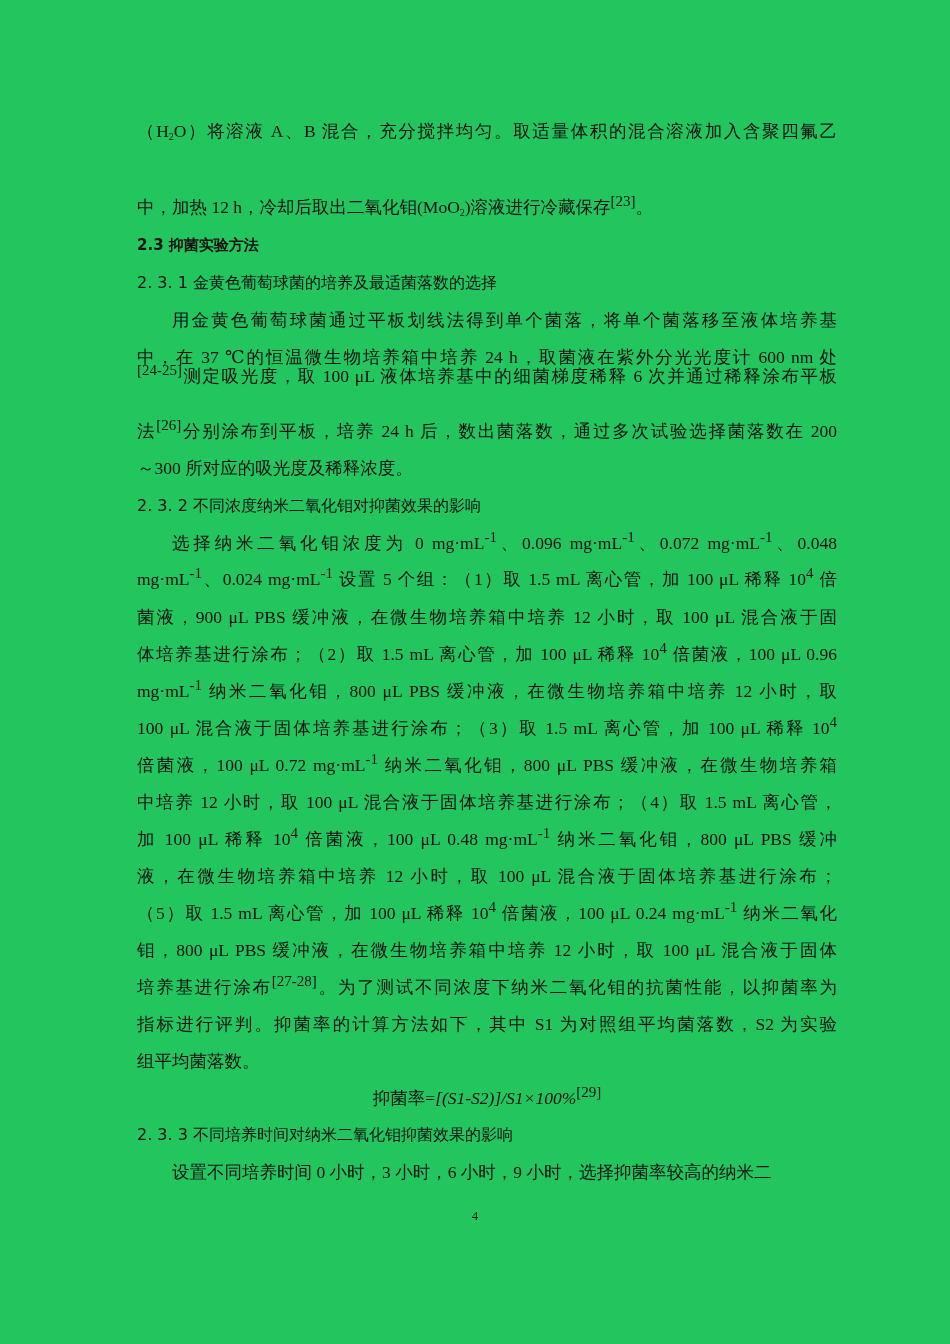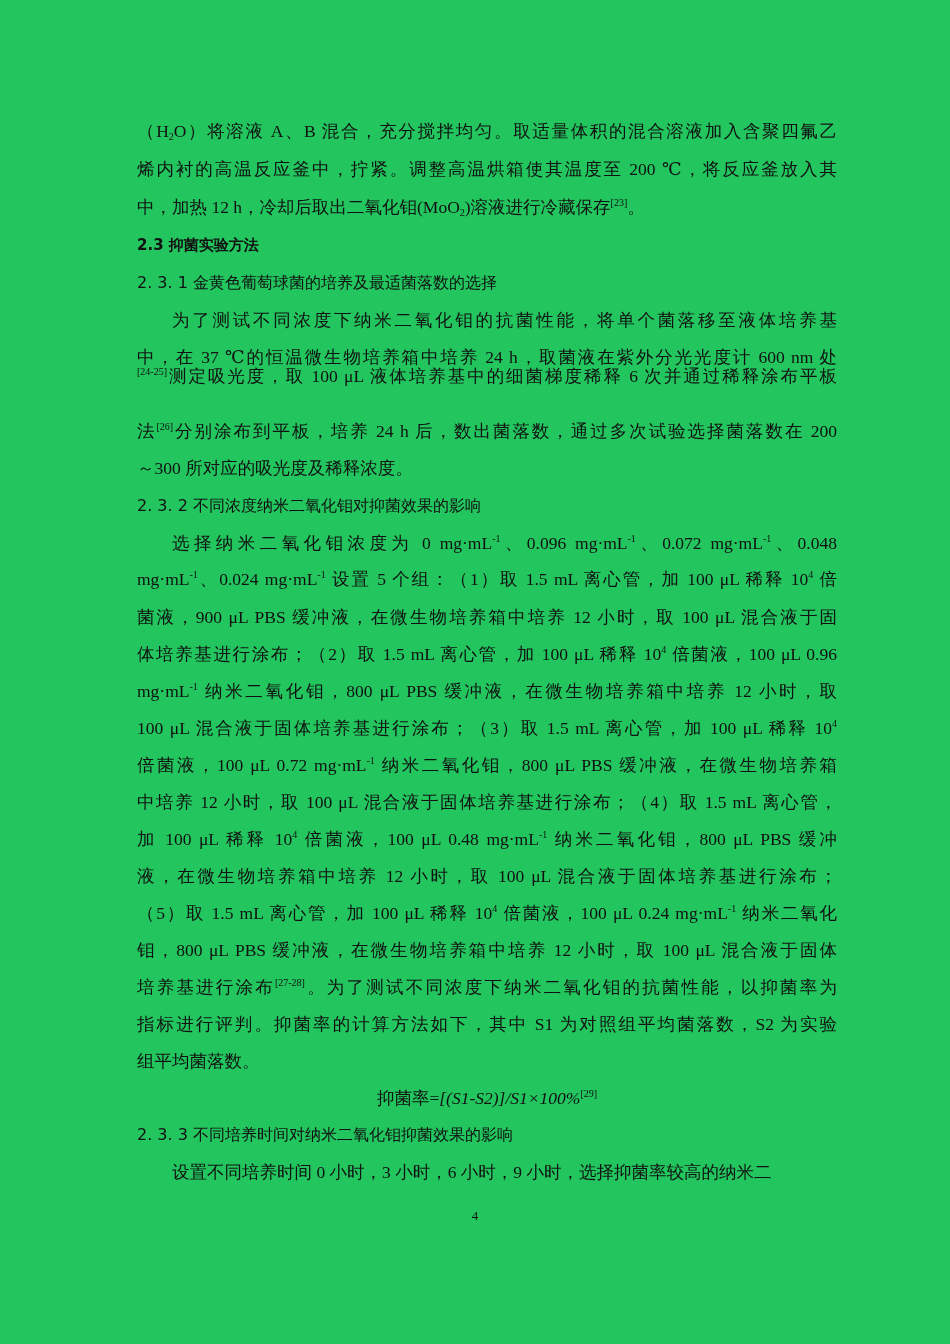--- a/index.html
+++ b/index.html
@@ -7,37 +7,36 @@
          font-family:"Liberation Serif","DejaVu Serif",serif; color:#111; }
   .page { position:absolute; left:0; top:0; width:950px; height:1344px; background:#22c55e; }
   .line { position:absolute; left:137px; width:700px; font-size:17.5px; line-height:22px;
           white-space:nowrap; text-align:justify; text-align-last:justify; }
   .line.last { text-align-last:left; }
   .indent { left:172px; width:665px; }
   .heading { font-weight:bold; font-size:15px; text-align-last:left; font-family:"DejaVu Sans","Liberation Sans",sans-serif; }
   .subheading { text-align-last:left; font-family:"DejaVu Sans","Liberation Sans",sans-serif; font-size:16px; }
   .formula { text-align:center; text-align-last:center; font-style:normal; }
   .formula i { font-style:italic; }
-  sup { font-size:10px; vertical-align:7px; line-height:0; }
+  sup { font-size:15px; vertical-align:7px; line-height:0; }
   sub { font-size:10px; vertical-align:-3px; line-height:0; }
   .pagenum { position:absolute; left:0; width:950px; top:1208px; text-align:center; font-size:13px; }
 </style>
 </head>
 <body>
 
 <div class="page">
 
   <div class="line" style="top:120px">（H<sub>2</sub>O）将溶液 A、B 混合，充分搅拌均匀。取适量体积的混合溶液加入含聚四氟乙</div>
-  <div class="line" style="top:158px">烯内衬的高温反应釜中，拧紧。调整高温烘箱使其温度至 200 ℃，将反应釜放入其</div>
   <div class="line last" style="top:196px">中，加热 12 h，冷却后取出二氧化钼(MoO<sub>2</sub>)溶液进行冷藏保存<sup>[23]</sup>。</div>
 
   <div class="line heading" style="top:234px">2.3 抑菌实验方法</div>
   <div class="line subheading" style="top:272px">2. 3. 1 金黄色葡萄球菌的培养及最适菌落数的选择</div>
 
-  <div class="line indent" style="top:309px">为了测试不同浓度下纳米二氧化钼的抗菌性能，将单个菌落移至液体培养基</div>
+  <div class="line indent" style="top:309px">用金黄色葡萄球菌通过平板划线法得到单个菌落，将单个菌落移至液体培养基</div>
   <div class="line" style="top:346px">中，在 37 ℃的恒温微生物培养箱中培养 24 h，取菌液在紫外分光光度计 600 nm 处</div>
   <div class="line" style="top:365px"><sup>[24-25]</sup>测定吸光度，取 100 μL 液体培养基中的细菌梯度稀释 6 次并通过稀释涂布平板</div>
   <div class="line" style="top:420px">法<sup>[26]</sup>分别涂布到平板，培养 24 h 后，数出菌落数，通过多次试验选择菌落数在 200</div>
   <div class="line last" style="top:457px">～300 所对应的吸光度及稀释浓度。</div>
 
   <div class="line subheading" style="top:495px">2. 3. 2 不同浓度纳米二氧化钼对抑菌效果的影响</div>
 
   <div class="line indent" style="top:532px">选择纳米二氧化钼浓度为 0 mg·mL<sup>-1</sup>、0.096 mg·mL<sup>-1</sup>、0.072 mg·mL<sup>-1</sup>、0.048</div>
   <div class="line" style="top:568px">mg·mL<sup>-1</sup>、0.024 mg·mL<sup>-1</sup> 设置 5 个组：（1）取 1.5 mL 离心管，加 100 μL 稀释 10<sup>4</sup> 倍</div>
   <div class="line" style="top:606px">菌液，900 μL PBS 缓冲液，在微生物培养箱中培养 12 小时，取 100 μL 混合液于固</div>

